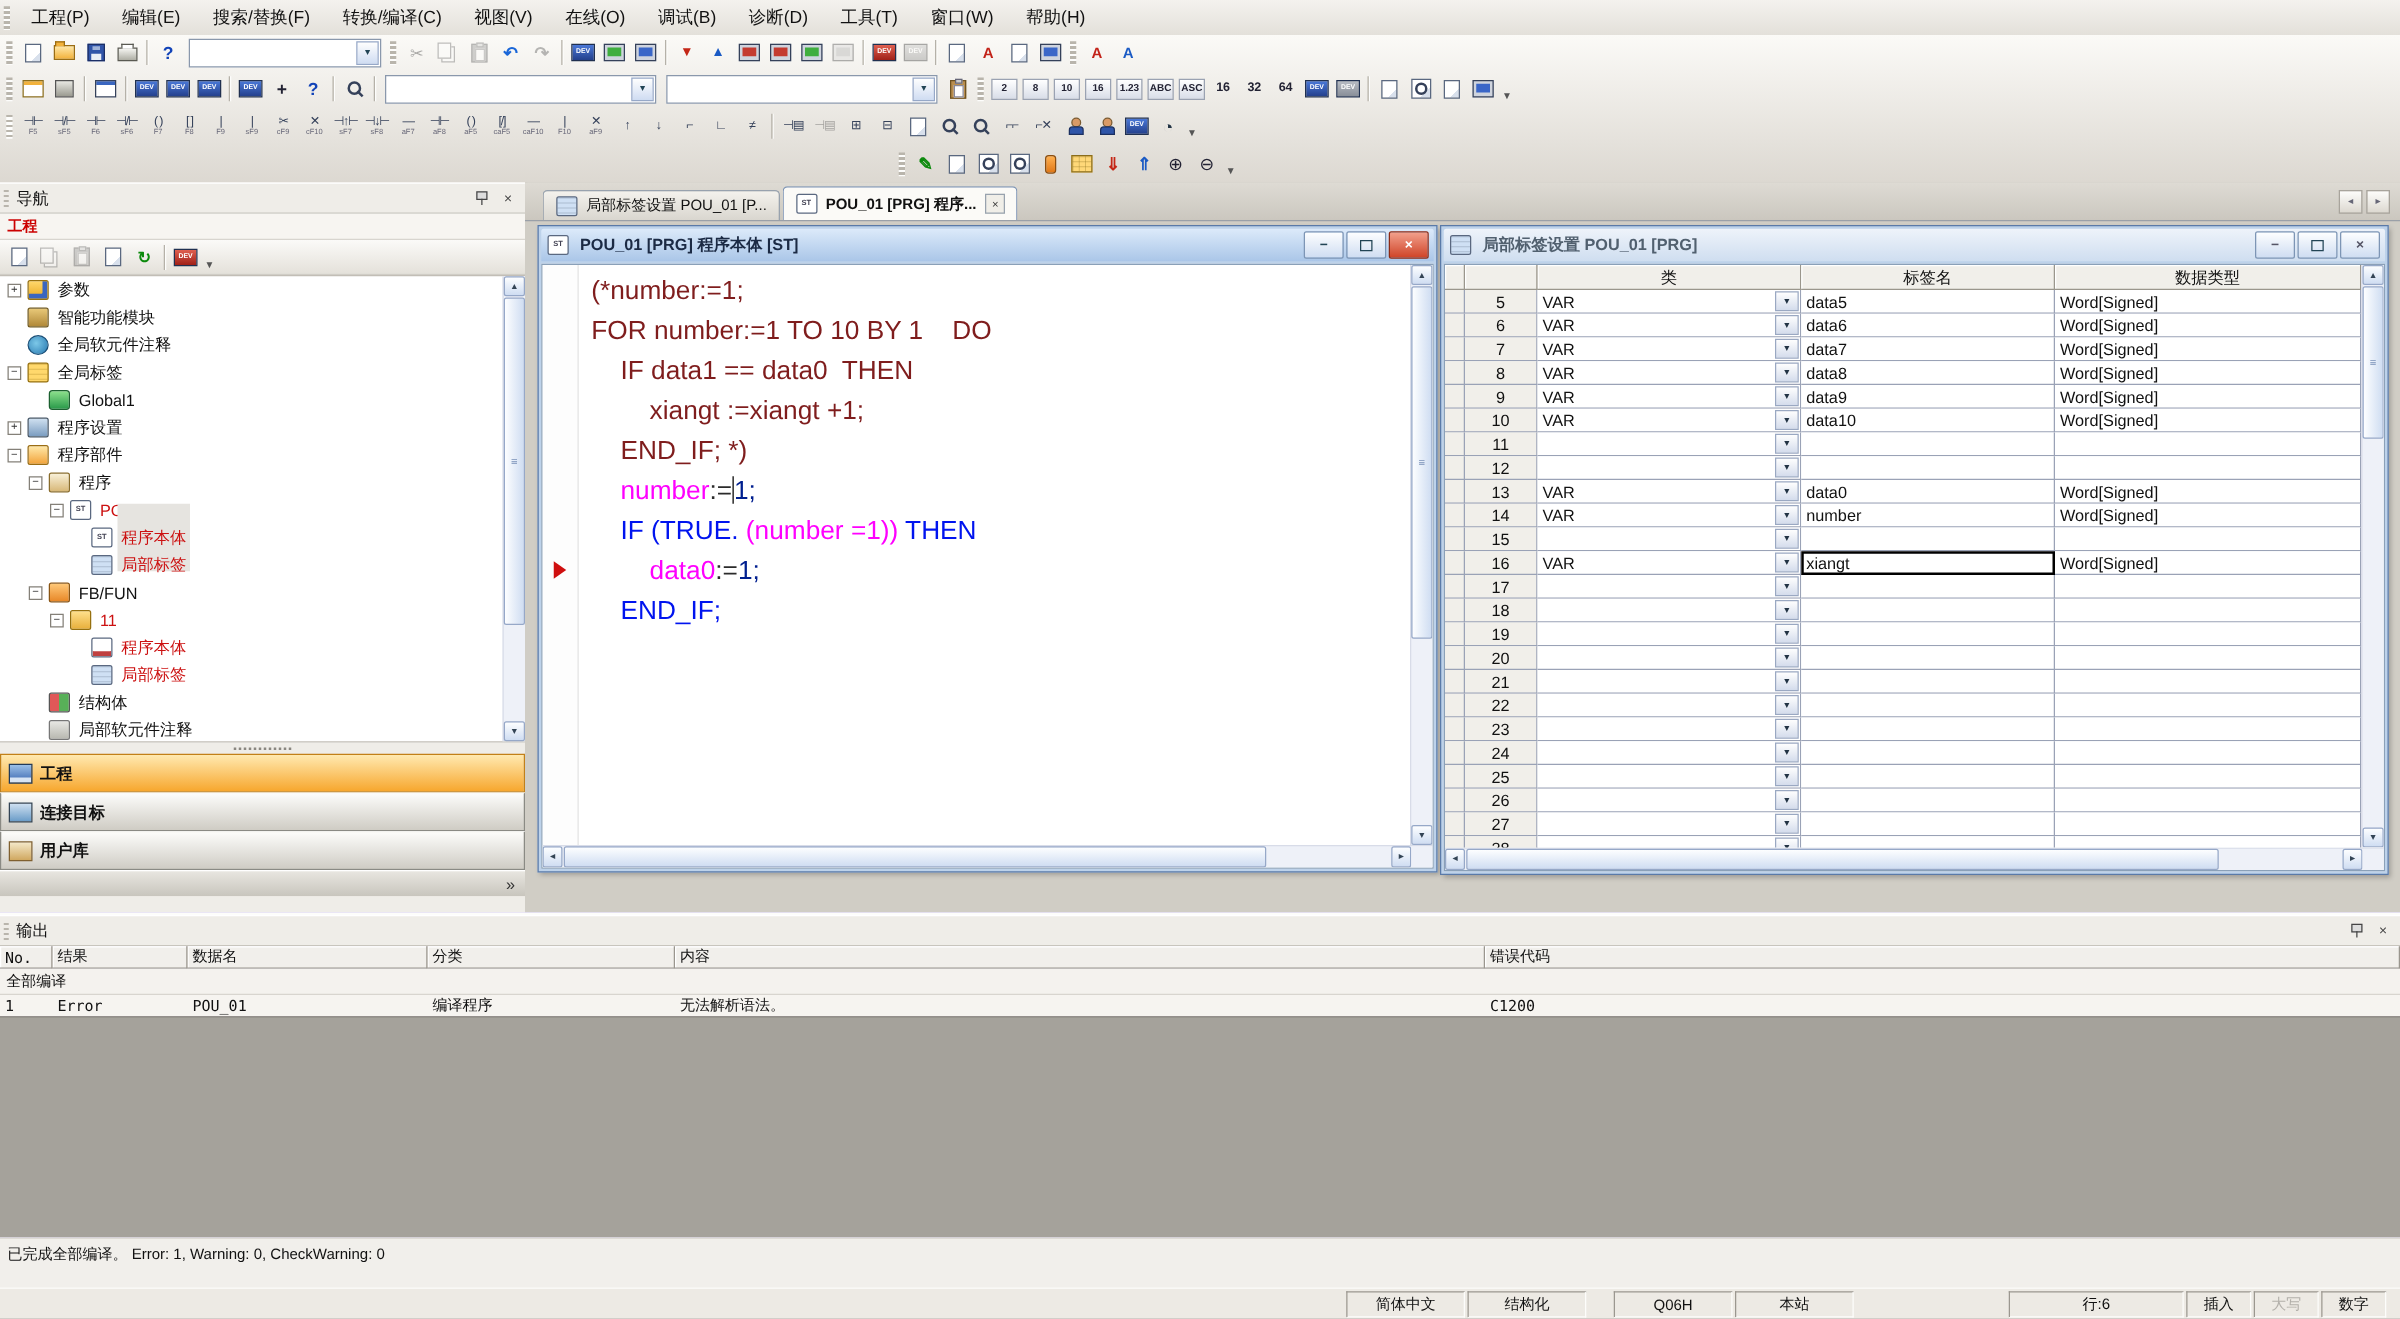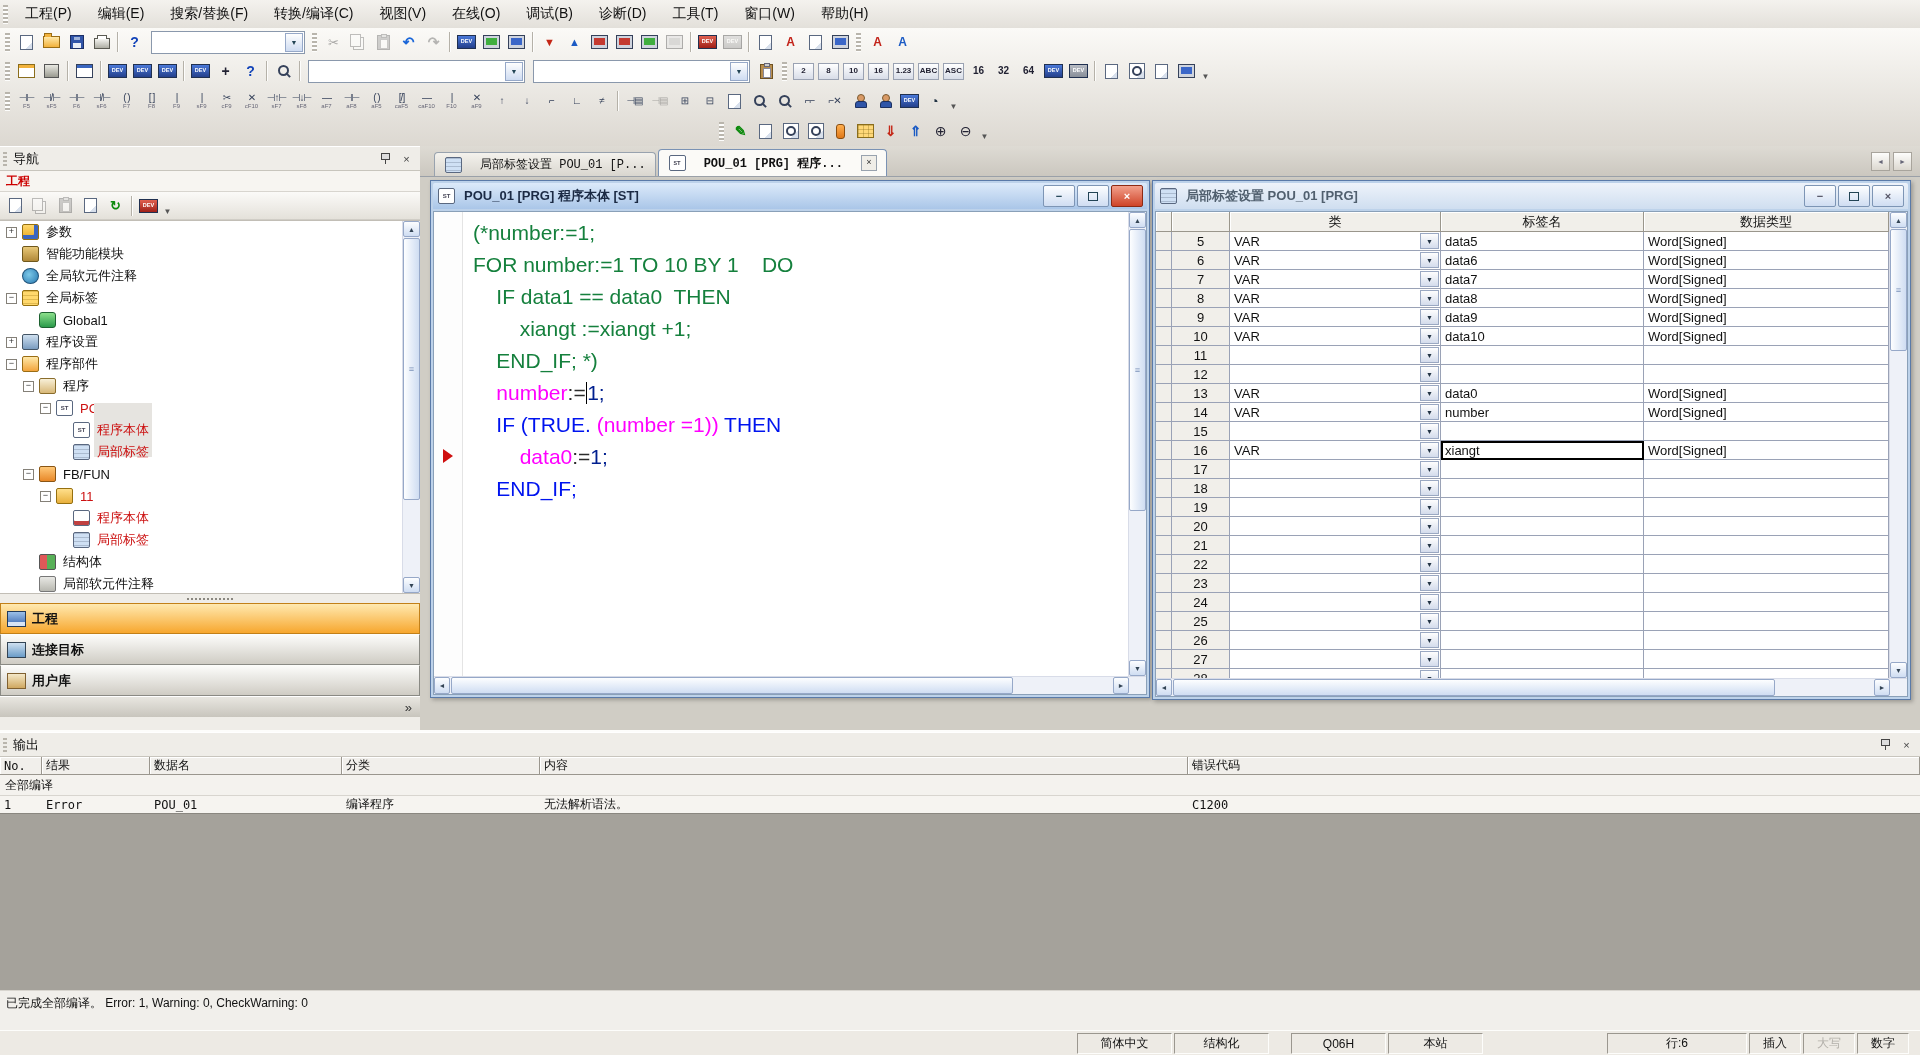--- a/index.html
+++ b/index.html
@@ -136,22 +136,22 @@
   .nb-proj{background:linear-gradient(#9cc0e8,#3a66b0);border:1px solid #223a5a;box-shadow:inset 0 -4px 0 #d8e4f4;}
   .nb-lib{background:linear-gradient(#f4e8c8,#d0a860);border:1px solid #806030;}
   .nb-conn{background:linear-gradient(#cfe0f0,#6a9cc8);border:1px solid #334455;}
   .nav-chevron{height:20px;display:flex;align-items:center;justify-content:flex-end;padding-right:8px;
                background:linear-gradient(#e8e6e0,#c8c5bd);font-size:13px;color:#333;border-top:1px solid #fff;}
   .nav-fill{flex:1;background:#efede8;}
   
   #mdi{position:absolute;left:420px;top:146px;width:1500px;height:584px;background:#d0cdc5;}
   #tabbar{position:absolute;left:0;top:0;right:0;height:30px;display:flex;align-items:flex-end;
           background:linear-gradient(#dedbd4,#cbc7bf);border-bottom:1px solid #9aa0a8;padding-left:14px;}
-  .tab{height:23px;display:flex;align-items:center;gap:14px;padding:0 9px;font-size:12px;
-       border:1px solid #98a2ae;border-bottom:0;border-radius:4px 4px 0 0;background:linear-gradient(#f4f2ed,#d9d6cf);margin-right:2px;font-family:Liberation Mono, monospace;}
+  .tab{height:23px;display:flex;align-items:center;gap:3px;padding:0 9px;font-size:12px;
+       border:1px solid #98a2ae;border-bottom:0;border-radius:4px 4px 0 0;background:linear-gradient(#f4f2ed,#d9d6cf);margin-right:2px;}
   .tab.active{height:26px;background:#fbfaf7;font-weight:700;border-color:#7a92b4;}
   .tclose{width:14px;height:14px;border:1px solid #98a2ae;background:#f0eee8;font-size:9px;font-weight:400;
           display:flex;align-items:center;justify-content:center;margin-left:4px;color:#333;}
   #tab-arrows{margin-left:auto;margin-right:8px;display:flex;gap:3px;align-self:center;}
   .tarr{width:17px;height:17px;border:1px solid #a8a49c;background:linear-gradient(#fdfdfb,#dcd8d0);
         display:flex;align-items:center;justify-content:center;font-size:7px;color:#667;}
   
   .win{position:absolute;background:#bdd2ea;border:1px solid #5a7aa8;display:flex;flex-direction:column;
        box-shadow:2px 2px 4px rgba(0,0,0,.25);}
   .win-title{height:26px;margin:2px 2px 0;display:flex;align-items:center;gap:5px;padding:0 4px;
@@ -164,21 +164,21 @@
         display:flex;align-items:center;justify-content:center;font-size:11px;color:#245;font-weight:700;}
   .wbtn .sq{width:8px;height:7px;border:1px solid #245;}
   .wbtn.close{background:linear-gradient(#f2a08c,#cf4428);border-color:#8d2a14;color:#fff;}
   .wbtn.silver{color:#556;}
   .win-body{flex:1;margin:2px;background:#fff;border:1px solid #8aa0b8;display:flex;flex-direction:column;overflow:hidden;}
   
   #st-main{flex:1;display:flex;overflow:hidden;}
   #gutter{width:28px;background:#fdfdfd;border-right:1px solid #e4e4e4;position:relative;flex:none;}
   #errmark{position:absolute;left:9px;top:237px;width:0;height:0;border-top:7px solid transparent;border-bottom:7px solid transparent;border-left:10px solid #cf0f0f;}
   #code{flex:1;margin:0;padding:5px 0 0 10px;font-family:"Liberation Sans",sans-serif;font-size:21px;line-height:32px;white-space:pre;overflow:hidden;}
-  .cm{color:#15803d}.kw{color:#0014ef}.vr{color:#ff00ff}.op{color:#2b2b2b}.nm2{color:#001f8f}
+  .cm{color:#7f1d1d}.kw{color:#0014ef}.vr{color:#ff00ff}.op{color:#2b2b2b}.nm2{color:#001f8f}
   .caret{display:inline-block;width:1.5px;height:22px;background:#000;vertical-align:-4px;}
   .sb-v{width:17px;background:#eef1f8;border-left:1px solid #d8dce8;display:flex;flex-direction:column;flex:none;}
   .sb-h{height:17px;background:#eef1f8;border-top:1px solid #d8dce8;display:flex;flex:none;}
   .sb-h .sb-btn{width:16px;height:100%;}
   .sb-thumb-h{background:linear-gradient(#fdfeff,#cfddf2);border:1px solid #96a8c8;border-radius:2px;margin:0 1px;}
   .sb-corner{width:17px;height:17px;background:#eef1f8;flex:none;}
   
   #lbl-body{flex:1;display:flex;overflow:hidden;}
   #lbl-main{flex:1;display:flex;flex-direction:column;overflow:hidden;}
   #lbl-head{display:flex;height:20px;background:#f1efea;font-size:13px;flex:none;}

